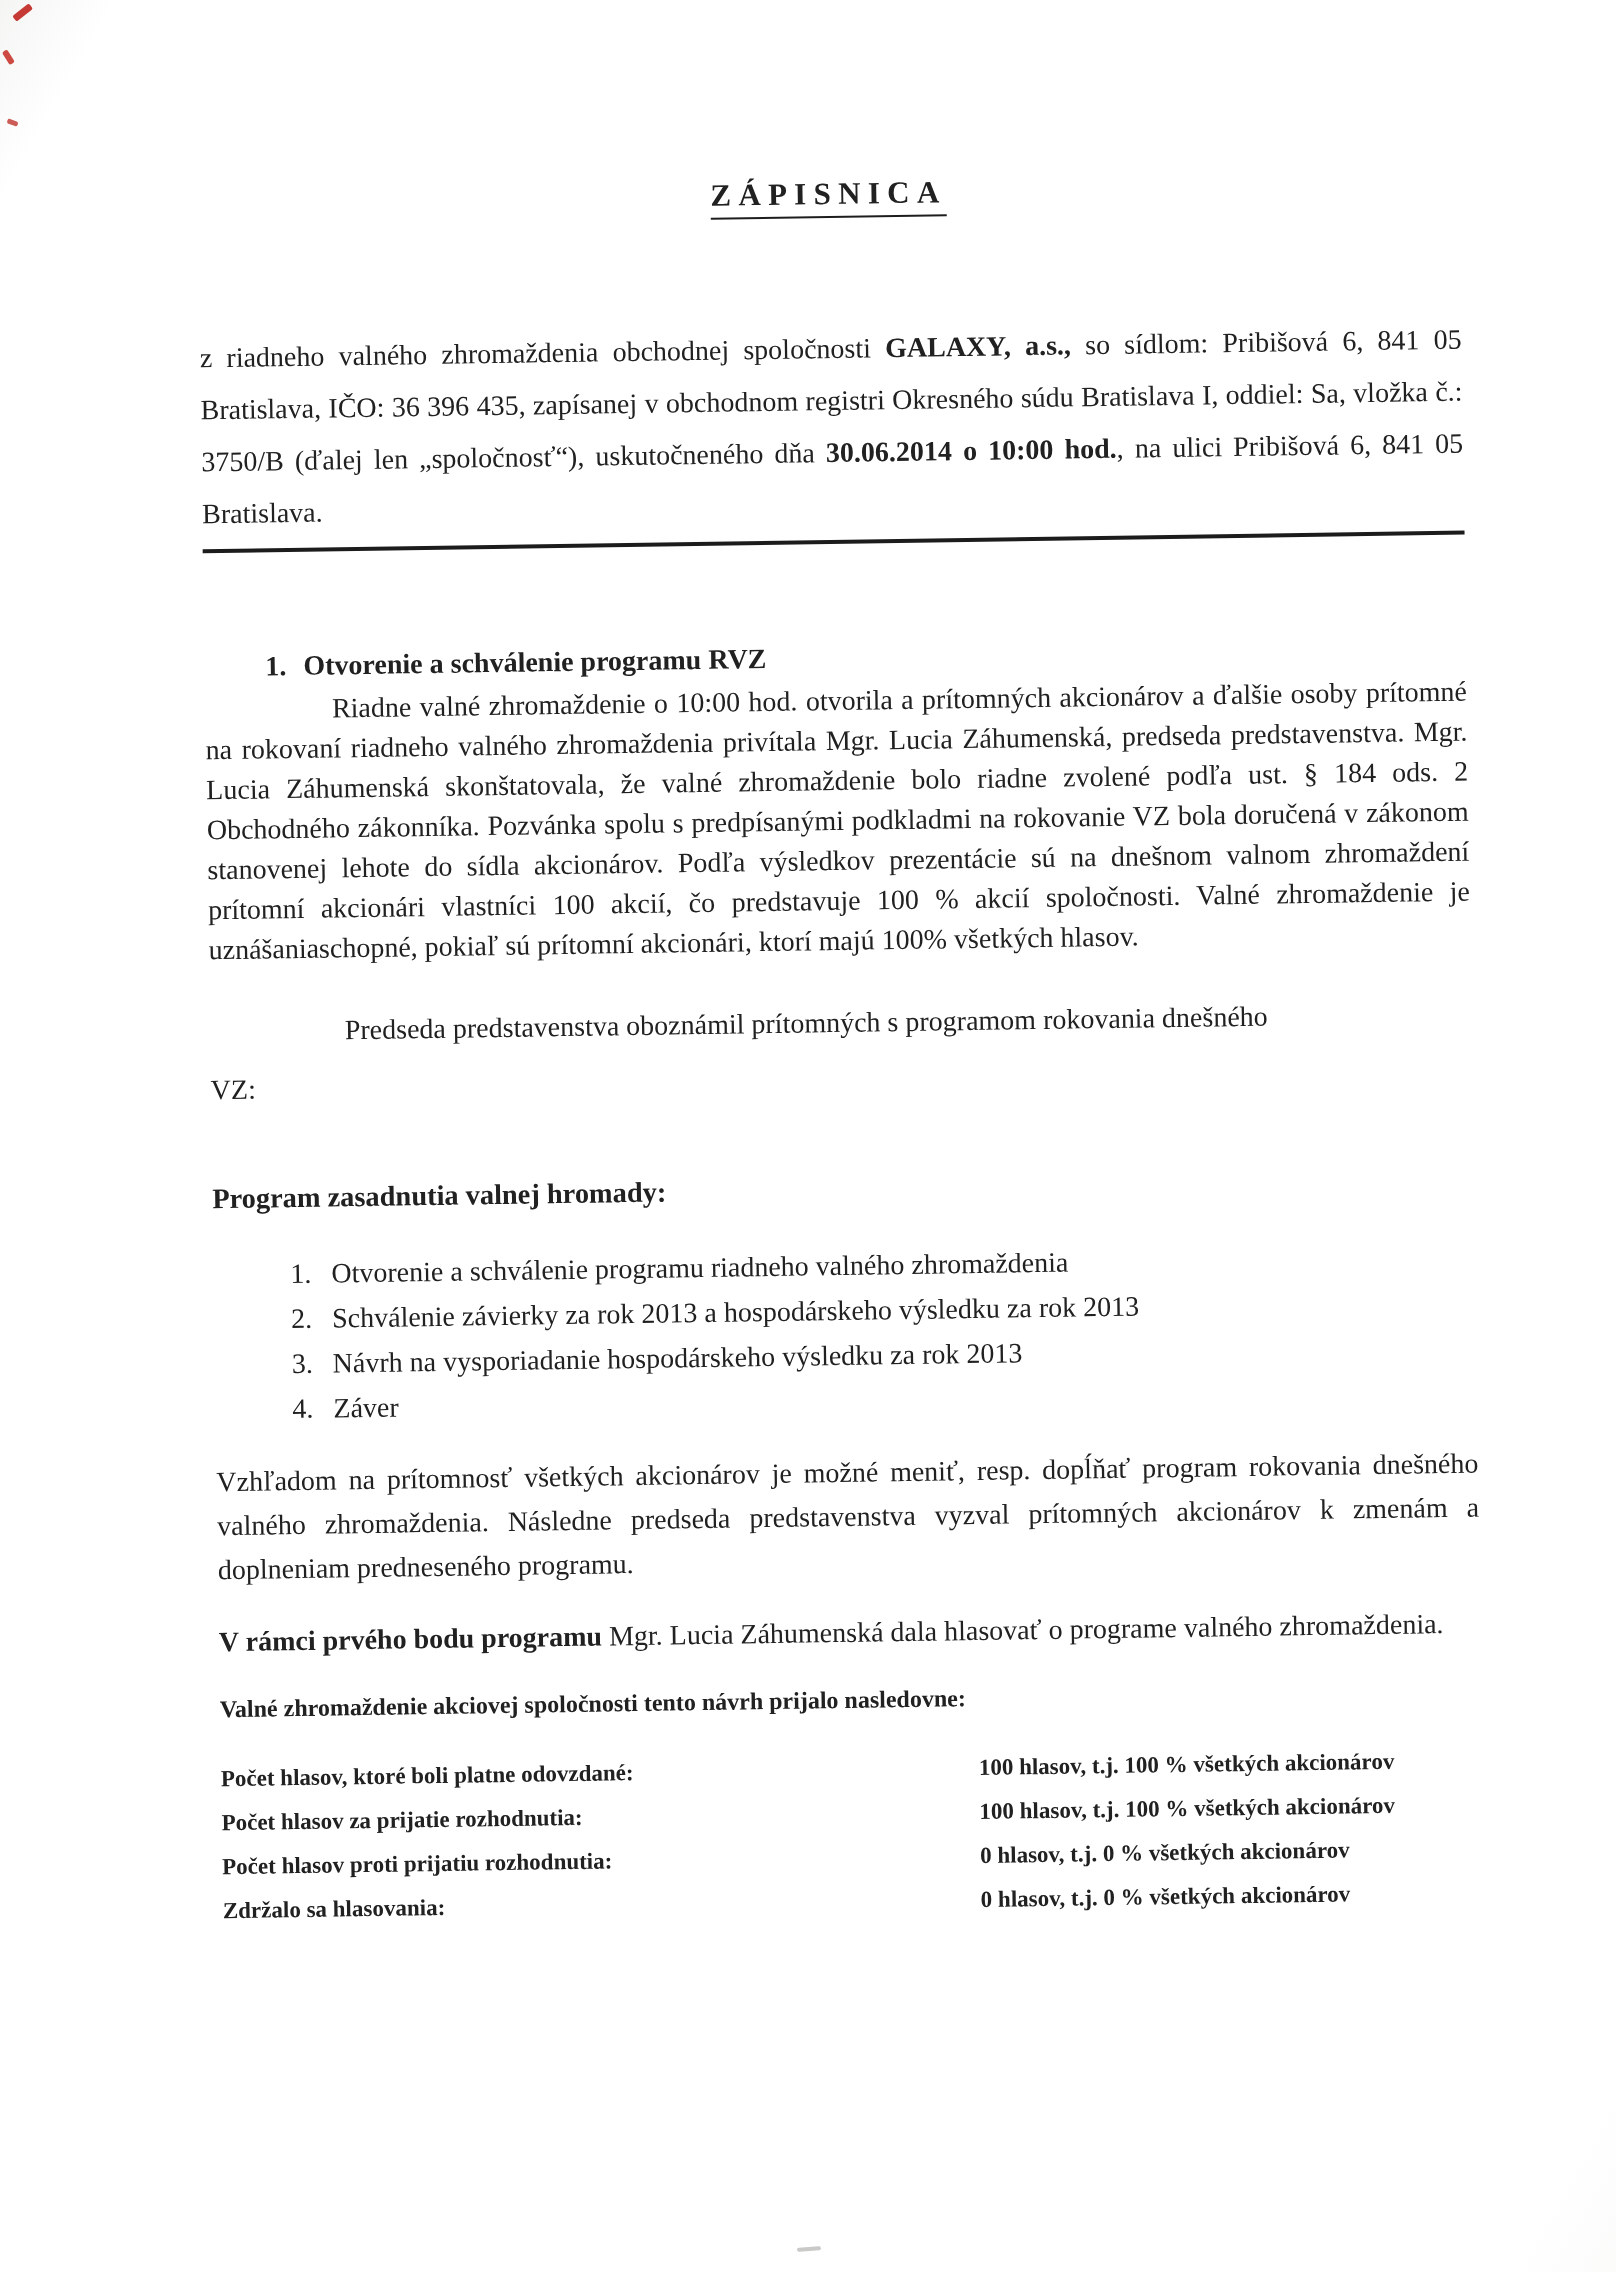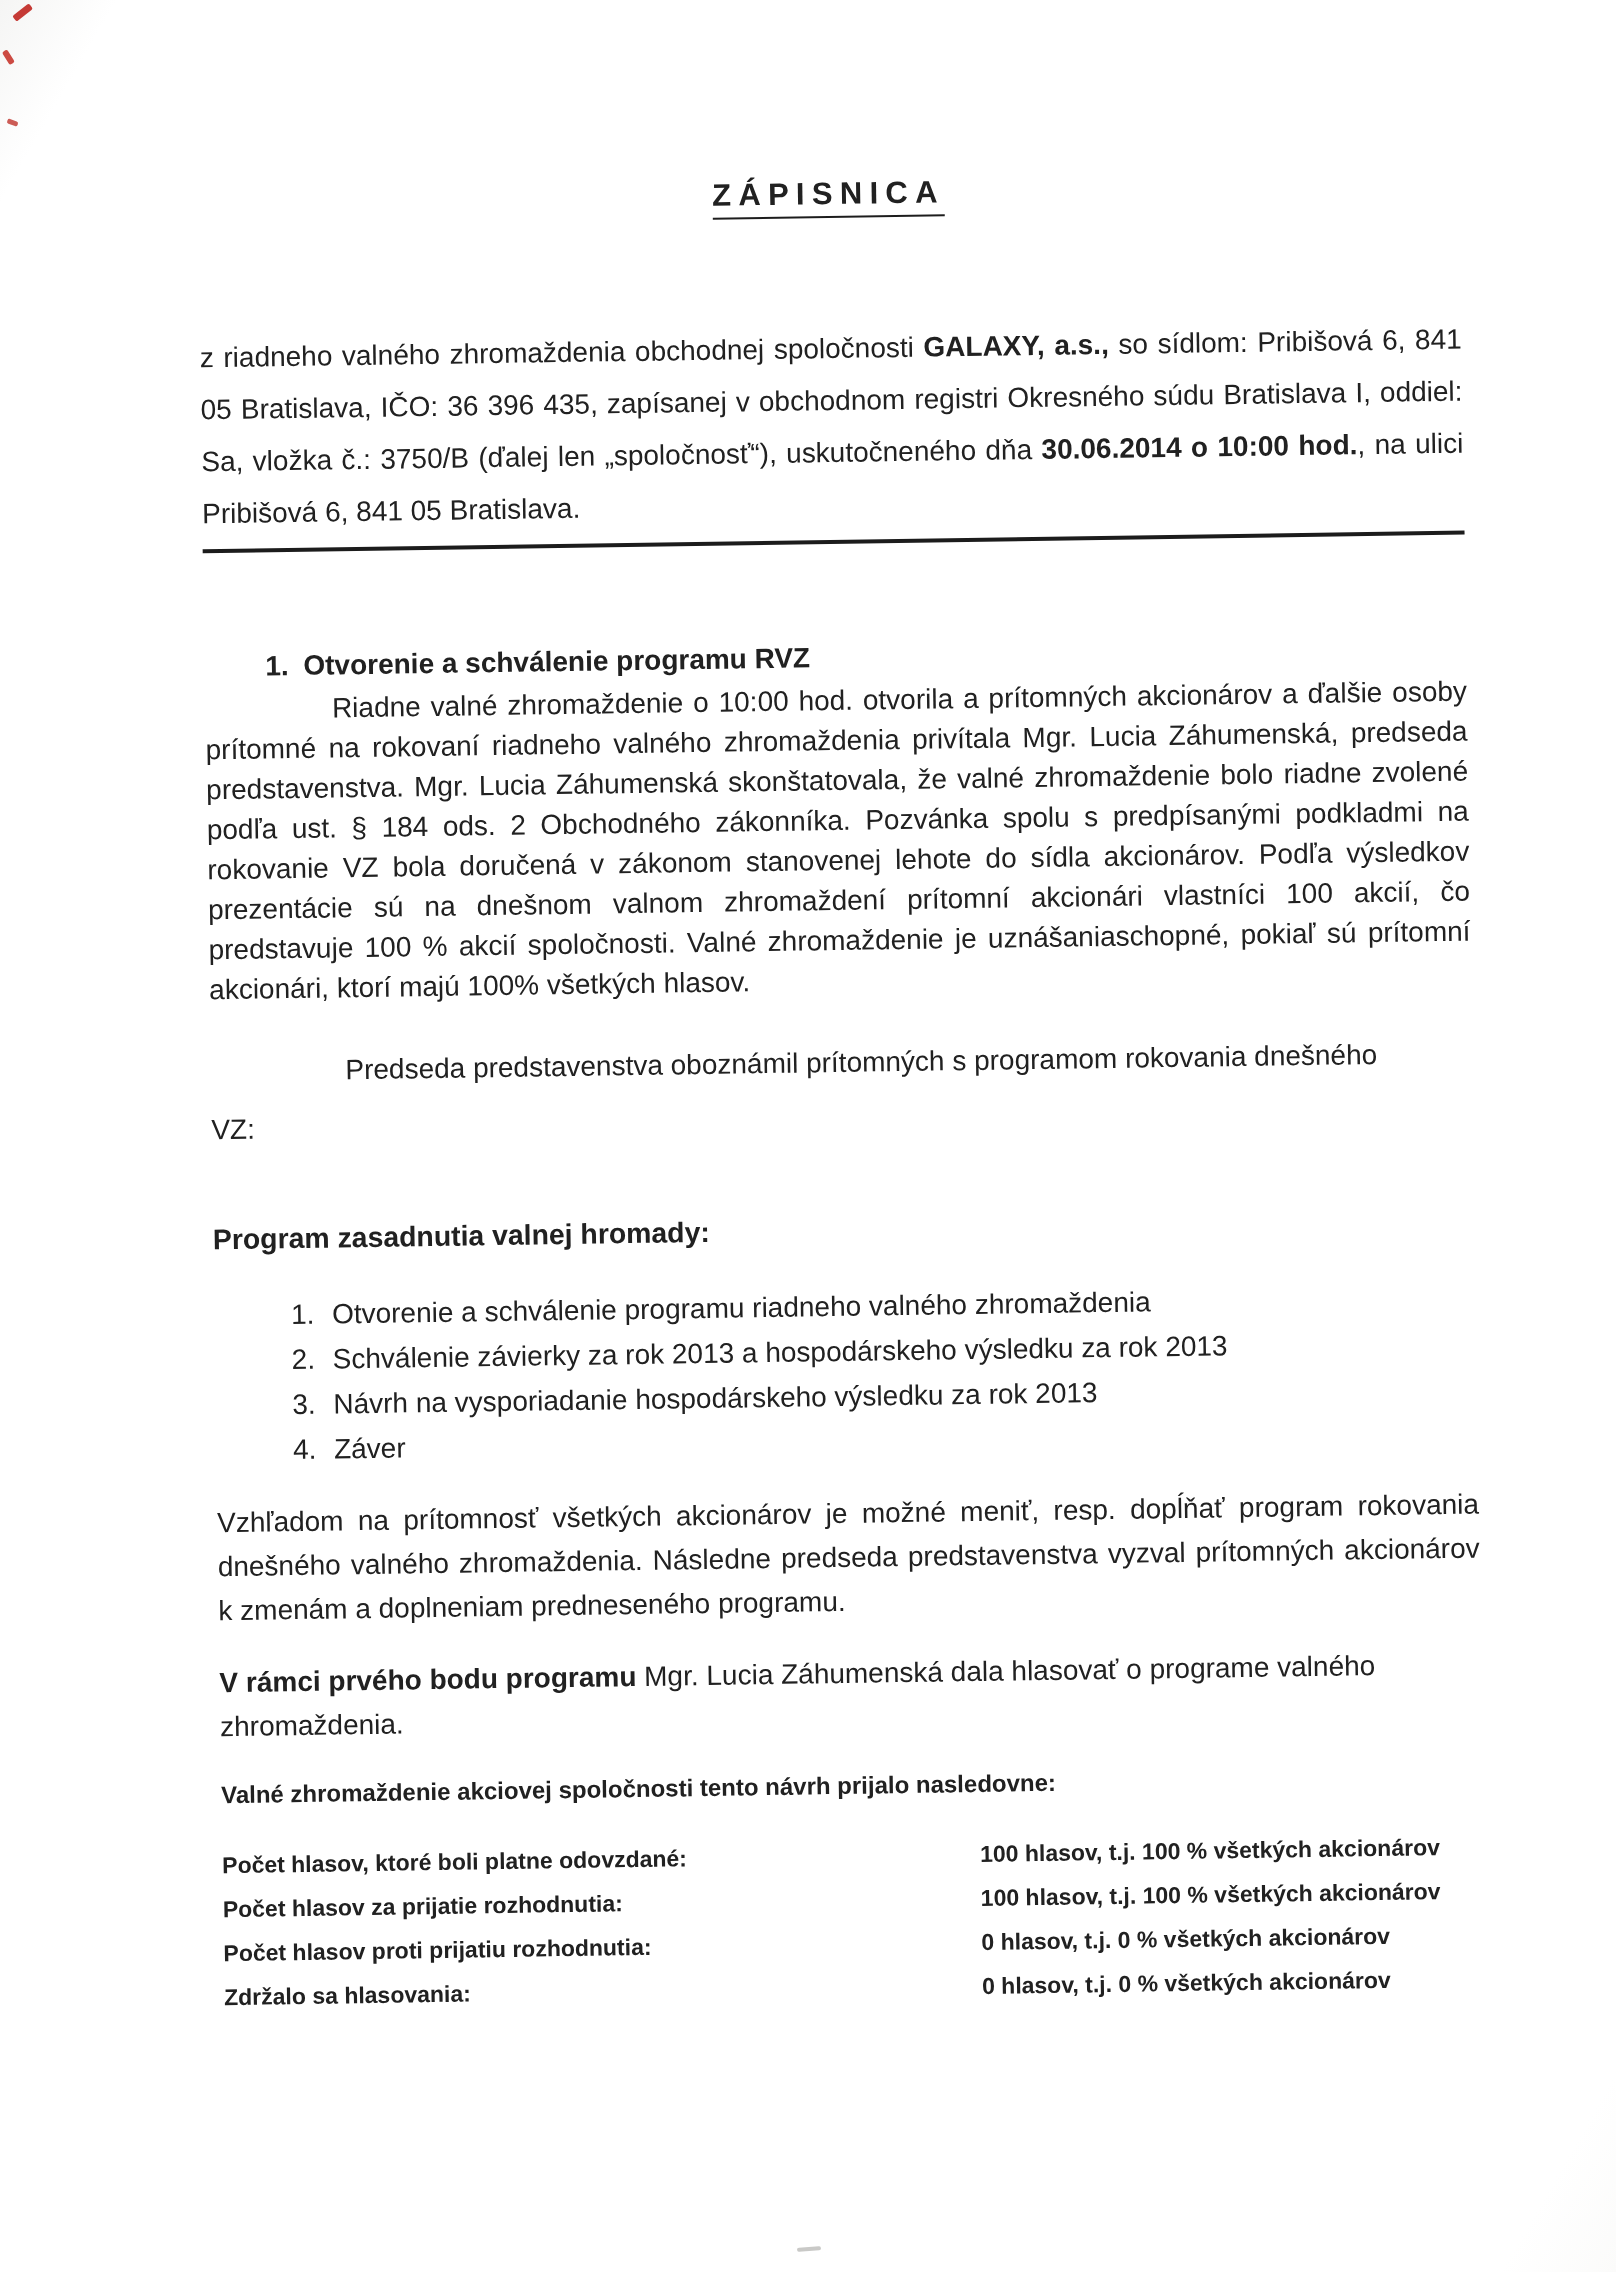--- a/index.html
+++ b/index.html
@@ -7,20 +7,21 @@
     width:1617px; height:2273px;
     background:#ffffff;
     position:relative;
     overflow:hidden;
     font-family:"Liberation Sans","DejaVu Sans",sans-serif;
     color:#212121;
   }
   .sheet {
     position:absolute; inset:0;
     background:linear-gradient(120deg,#f5f5f4 0%,#ffffff 4%,#ffffff 96%,#fbfbfa 100%);
+    font-family:Liberation Serif, serif;
   }
   .content {
     position:absolute;
     left:197px; top:164px; width:1262px;
     transform:rotate(-0.85deg);
     transform-origin:50% 0;
   }
   p { margin:0; }
   .b { font-weight:bold; }
   .title {

